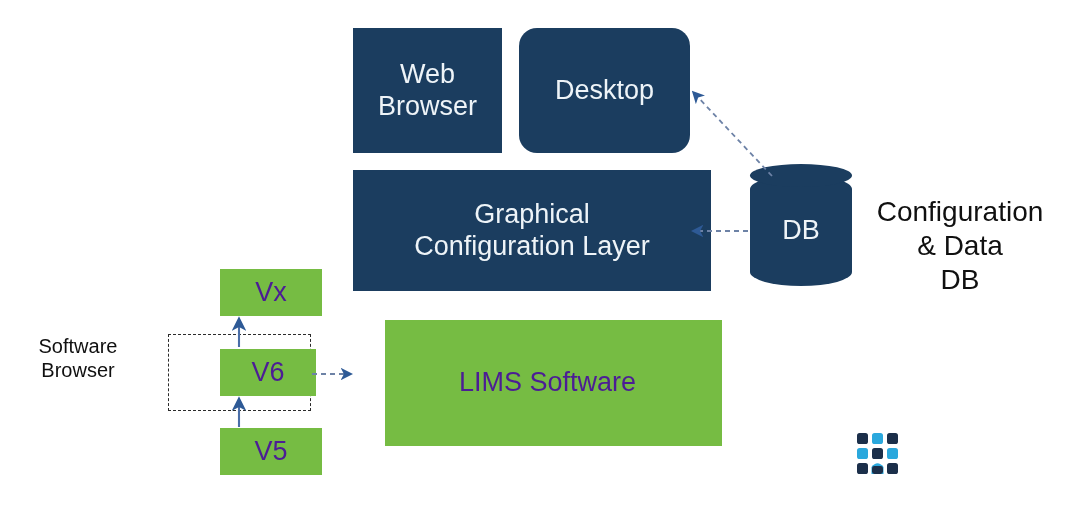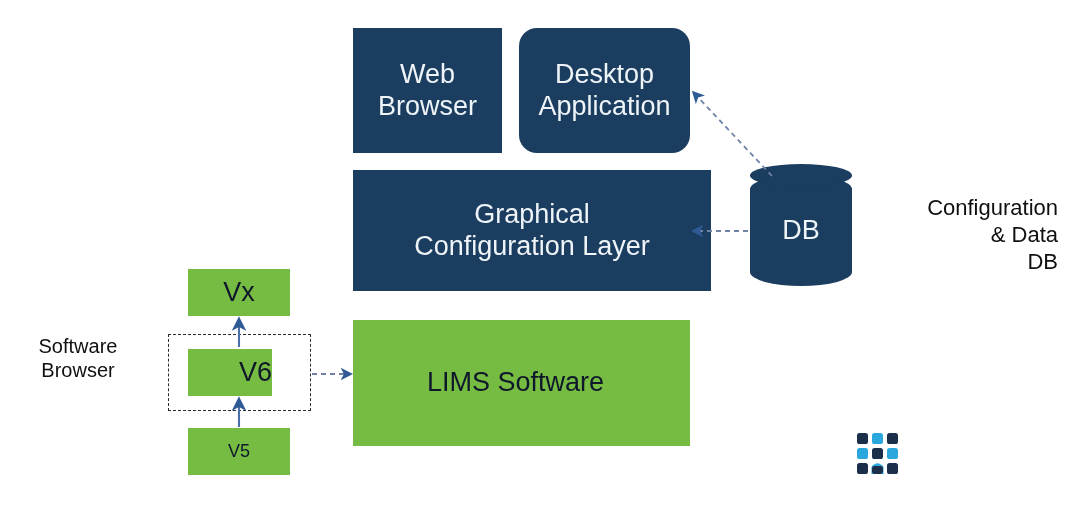--- a/index.html
+++ b/index.html
@@ -26,21 +26,22 @@
     text-align: center;
     box-sizing: border-box;
     line-height: 1.18;
   }
   .navy-box {
     background: #1b3d5f;
     color: #eef4f8;
   }
   .green-box {
     background: #76bc43;
-    color: #0f172a;
+    color: #4c1d95;
+    margin-left: 32px;
   }
   .plain-label {
     position: absolute;
     color: #101010;
     text-align: center;
     line-height: 1.22;
   }
 
   
   #web-browser {
@@ -57,40 +58,39 @@
     font-size: 27px;
   }
   #lims-software {
     left: 353px; top: 320px; width: 337px; height: 126px;
     font-size: 27px;
   }
   #lims-software .node-text { transform: translateX(-6px); }
 
   
   #vx-box { left: 188px; top: 269px; width: 102px; height: 47px; font-size: 27px; }
-  #v6-box { left: 188px; top: 349px; width: 84px; height: 47px; font-size: 27px; justify-content: flex-end; }
-  #v5-box { left: 188px; top: 428px; width: 102px; height: 47px; font-size: 18px; }
+  #v6-box { left: 188px; top: 349px; width: 96px; height: 47px; font-size: 27px; }
+  #v5-box { left: 188px; top: 428px; width: 102px; height: 47px; font-size: 27px; }
 
   
   #release-group {
     position: absolute;
     left: 168px; top: 334px; width: 143px; height: 77px;
     border: 1.6px dashed #2b2b2b;
     box-sizing: border-box;
   }
 
   
   #software-releases-label {
     left: 2px; top: 334px; width: 152px;
     font-size: 20px;
   }
   #config-data-db-label {
     left: 862px; top: 195px; width: 196px;
-    font-size: 22px;
-    text-align: right;
+    font-size: 28px;
   }
 
   
   #db-cylinder {
     position: absolute;
     left: 750px; top: 164px; width: 102px; height: 133px;
   }
   #db-cylinder .cyl-body {
     position: absolute;
     left: 0; top: 11px; width: 102px; height: 111px;
@@ -157,21 +157,20 @@
   <div class="node navy-box" id="web-browser">
     <div class="node-text">
       <div>Web</div>
       <div>Browser</div>
     </div>
   </div>
 
   <div class="node navy-box" id="desktop-application">
     <div class="node-text">
       <div>Desktop</div>
-      <div>Application</div>
     </div>
   </div>
 
   <div class="node navy-box" id="graphical-configuration-layer">
     <div class="node-text">
       <div>Graphical</div>
       <div>Configuration Layer</div>
     </div>
   </div>
 

